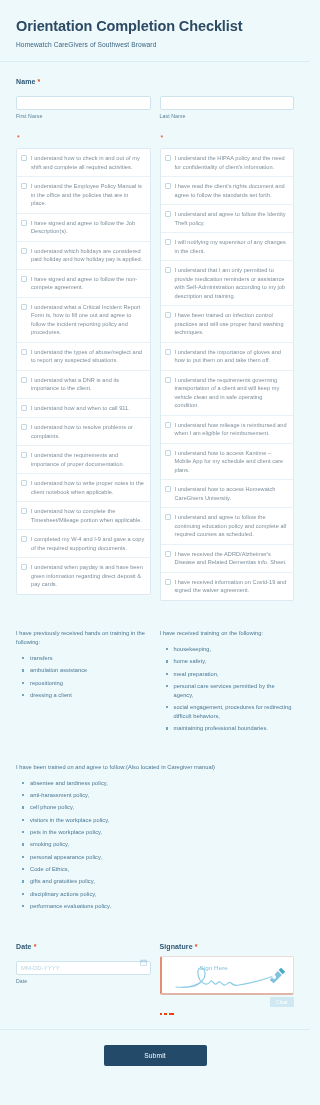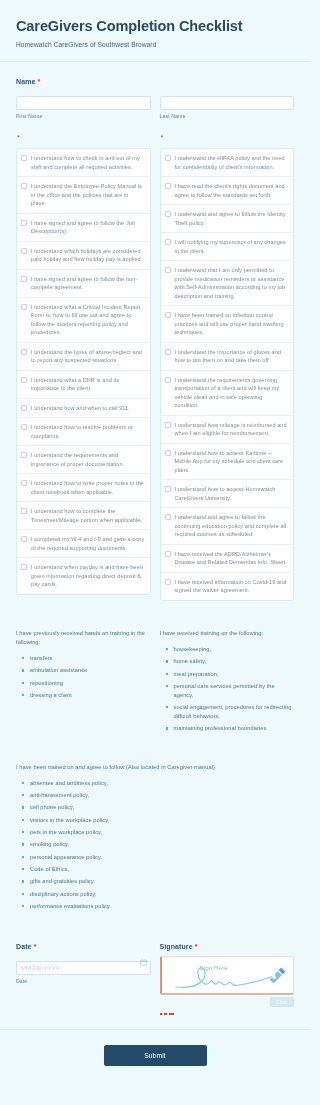--- a/index.html
+++ b/index.html
@@ -240,21 +240,21 @@
     font-family: "Liberation Sans", sans-serif;
     letter-spacing: 0.2px;
   }
 </style>
 </head>
 <body>
 
 <div class="page">
 
   <div class="header">
-    <div class="form-title">CareGivers Completion Checklist</div>
+    <div class="form-title">Orientation Completion Checklist</div>
     <div class="form-subtitle">Homewatch CareGivers of Southwest Broward</div>
   </div>
 
   <div class="section" style="margin-top:16px;">
     <div class="field-label">
       <span>Name</span>
       <span class="req">*</span>
     </div>
     <div class="name-row">
       <div class="name-col">

